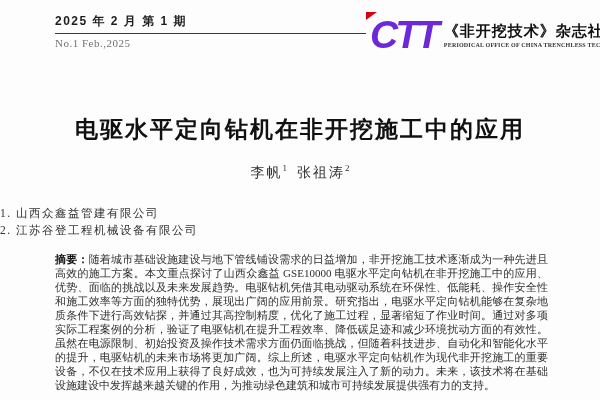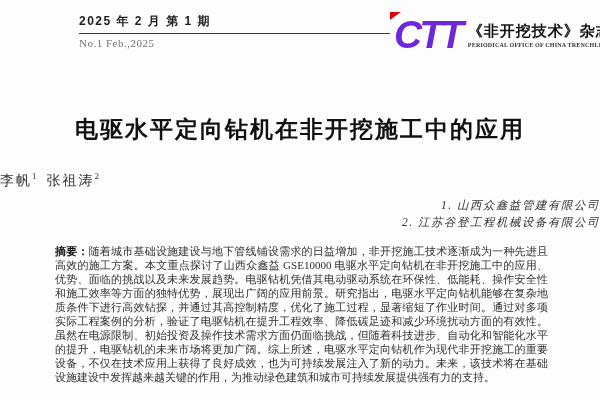--- a/index.html
+++ b/index.html
@@ -16,21 +16,21 @@
     background: #fdfdfd;
   }
 
   
   .header {
     display: flex;
     justify-content: space-between;
     align-items: flex-start;
     padding: 13px 55px 0 55px;
   }
-  .issue-block { width: 311px; margin-left: 24px; }
+  .issue-block { width: 311px; }
   .issue-cn {
     font-family: "Liberation Sans", "DejaVu Sans", sans-serif;
     font-weight: bold;
     font-size: 12px;
     letter-spacing: 1.5px;
     color: #1c1c1c;
     padding-bottom: 3px;
     white-space: nowrap;
   }
   .header-rule {
@@ -86,36 +86,35 @@
   
   .title {
     margin: 60px 0 11px 0;
     text-align: center;
     font-size: 23px;
     font-weight: bold;
     letter-spacing: 2px;
     color: #111;
   }
   .authors {
-    margin-top: 26px;
-    text-align: left;
+    margin-top: 18px;
+    text-align: center;
     font-size: 14px;
     color: #333;
     letter-spacing: 2px;
   }
   .authors sup { font-size: 9px; letter-spacing: 0; }
   .author-gap { display: inline-block; width: 10px; }
   .affils {
-    margin-top: 7px;
-    text-align: right;
+    margin-top: 23px;
+    text-align: left;
     font-size: 11.5px;
     line-height: 17px;
     letter-spacing: 1.5px;
     color: #333;
-    font-style: italic;
   }
   .abstract {
     margin: 13px 52px 16px 55px;
     font-size: 11px;
     line-height: 14px;
     text-align: justify;
     color: #2e2e2e;
   }
   .inline-label {
     font-family: "Liberation Sans", "DejaVu Sans", sans-serif;

